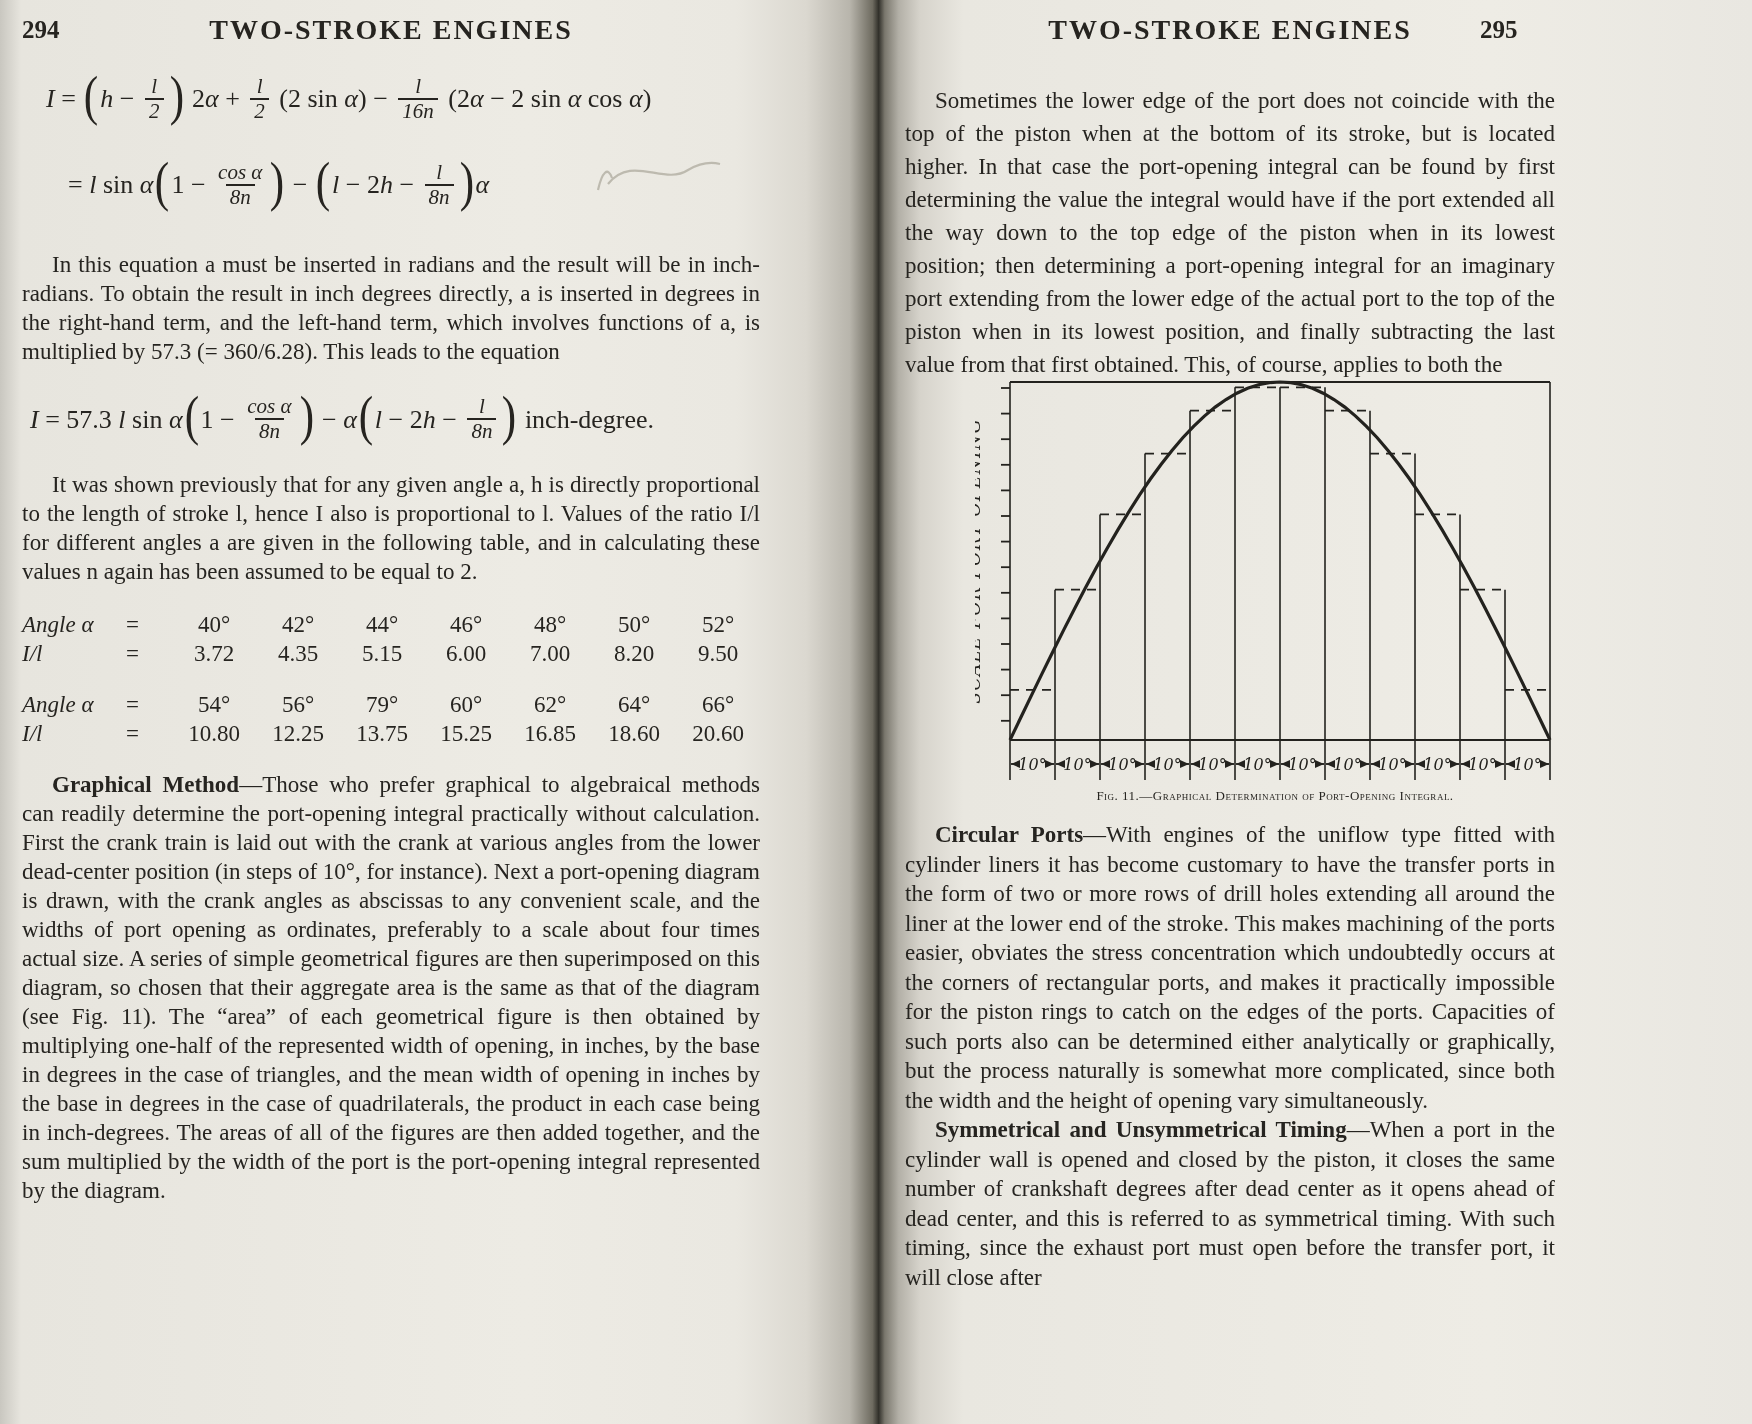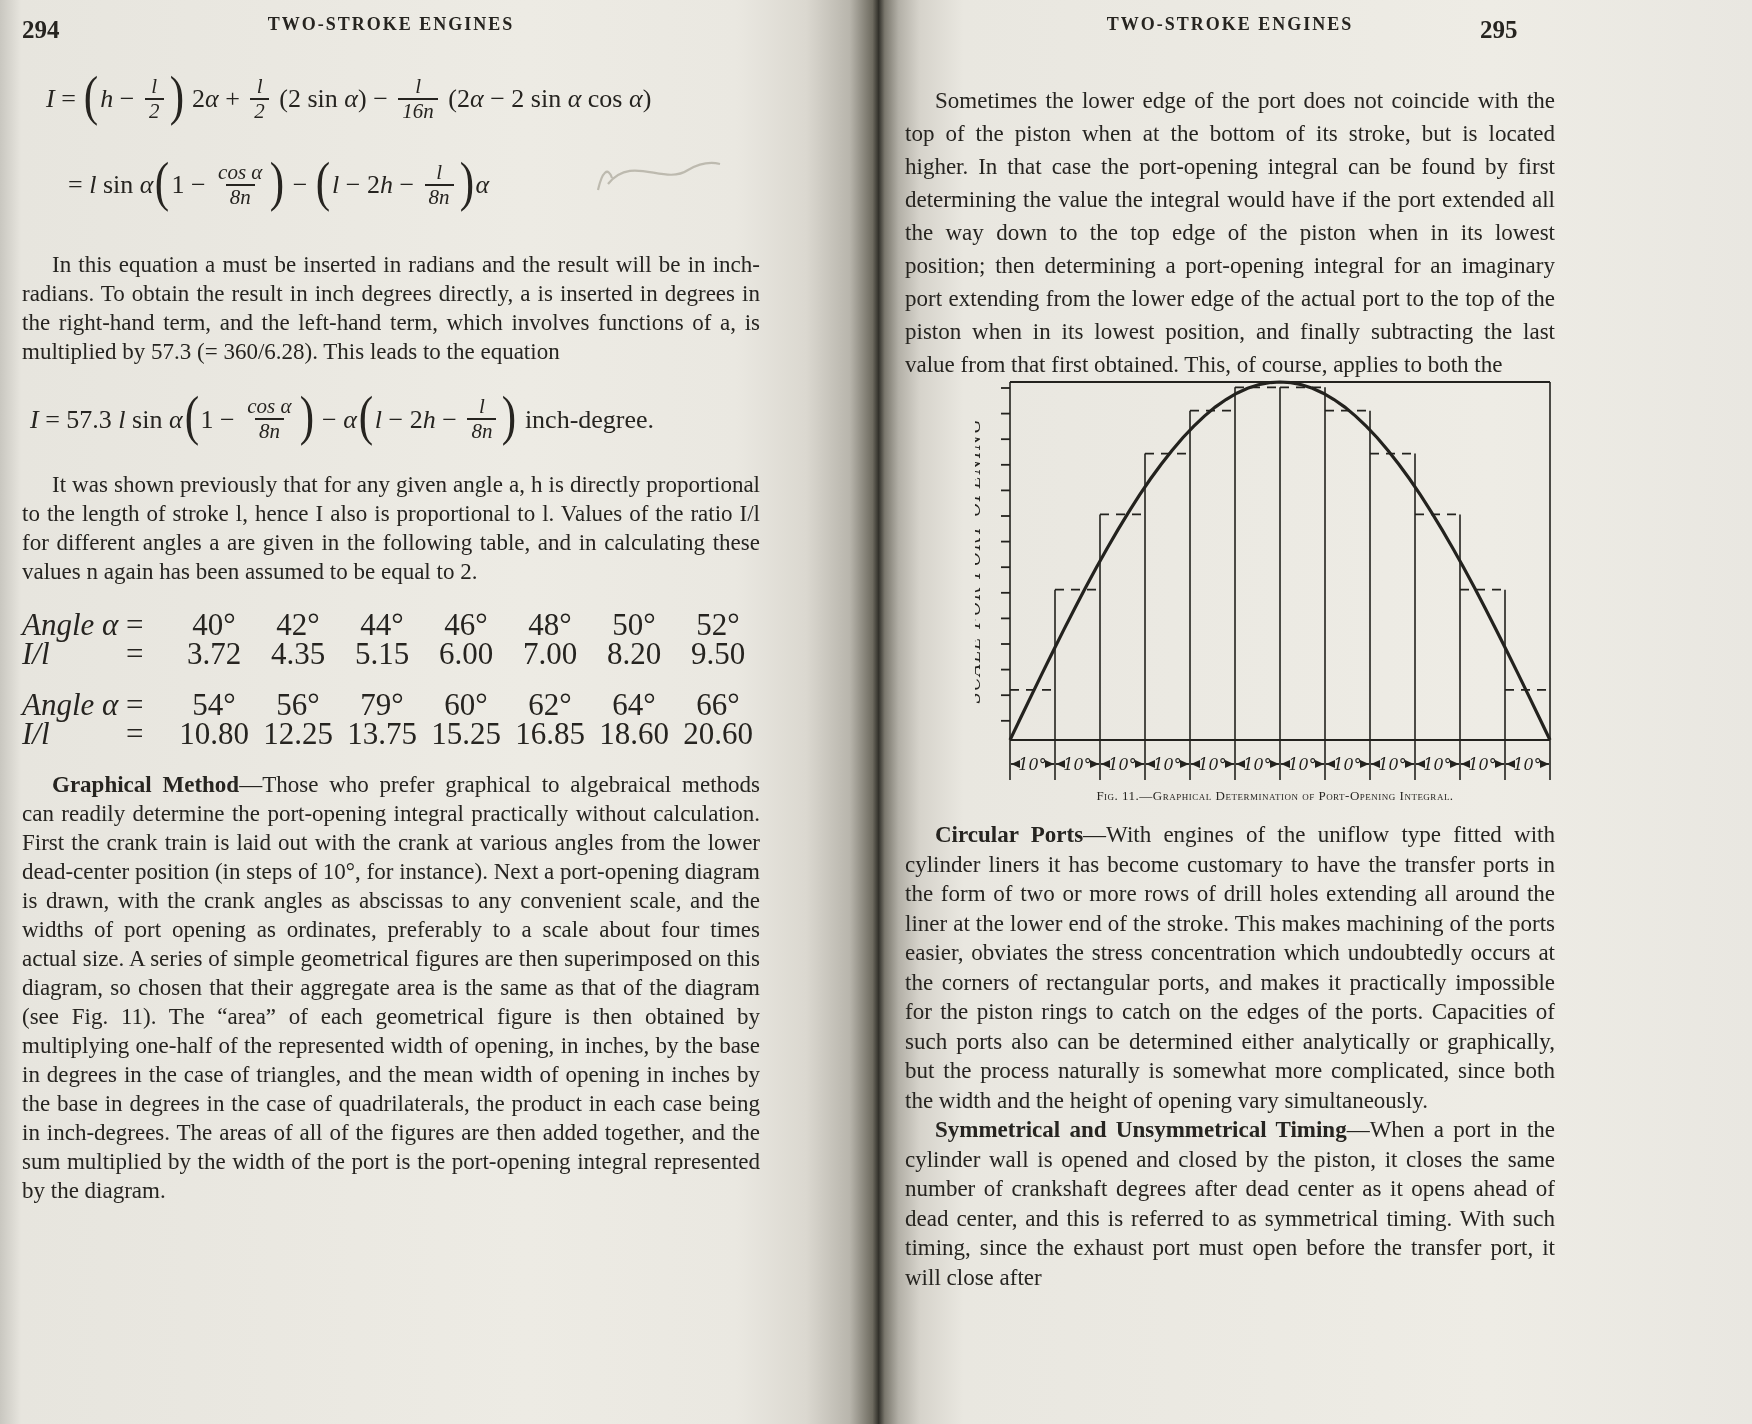--- a/index.html
+++ b/index.html
@@ -13,40 +13,40 @@
       #7a776d 50.5%, #b3b0a7 51.3%, #d6d3cb 52.5%, #e9e7e0 55%,
       #eeece5 85%, #e9e7e1 100%);
   }
   .abs{position:absolute;}
   .just{text-align:justify;}
   p{margin:0;}
   .indent{text-indent:30px;}
   .lead{font-weight:bold;}
 
   
-  .runhead{font-weight:bold;font-size:18px;letter-spacing:2px;}
+  .runhead{font-weight:bold;font-size:28px;letter-spacing:2px;}
   .pagenum{font-weight:bold;font-size:25px;}
 
   
   .lp-body{left:22px;top:250px;width:738px;font-size:23px;line-height:29px;}
   .rp-para1{left:905px;top:84px;width:650px;font-size:23px;line-height:33px;}
   .rp-lower{left:905px;top:820px;width:650px;font-size:23px;line-height:29.5px;}
 
   
   .eq{display:flex;align-items:center;font-size:26px;}
   .eq span{white-space:pre;}
   .mi{font-style:italic;}
   .mr{font-style:normal;}
   .mparen{font-size:54px;line-height:1;font-weight:400;transform:scaleX(.8);display:inline-block;position:relative;top:-3px;}
   .mfrac{display:inline-flex;flex-direction:column;align-items:center;font-size:21px;font-style:italic;line-height:1.08;margin:0 4px;vertical-align:middle;}
   .mfrac .den{border-top:2px solid #262420;padding:0 4px;}
   .mfrac .num{padding:0 2px;}
 
   
-  .vtable{width:738px;font-size:31px;}
+  .vtable{width:738px;font-size:23px;}
   .trow{display:grid;grid-template-columns:150px repeat(7,1fr);}
   .trow .cell{text-align:center;}
   .trow .lbl{text-align:left;}
   .trow .lbl .nm{display:inline-block;width:104px;font-style:italic;}
   .tgroup{margin-bottom:22px;}
 
   
   .figure{left:975px;top:372px;width:600px;height:460px;}
   .figure svg{display:block;}
   .fig-caption{position:absolute;top:416px;left:0;width:600px;text-align:center;

